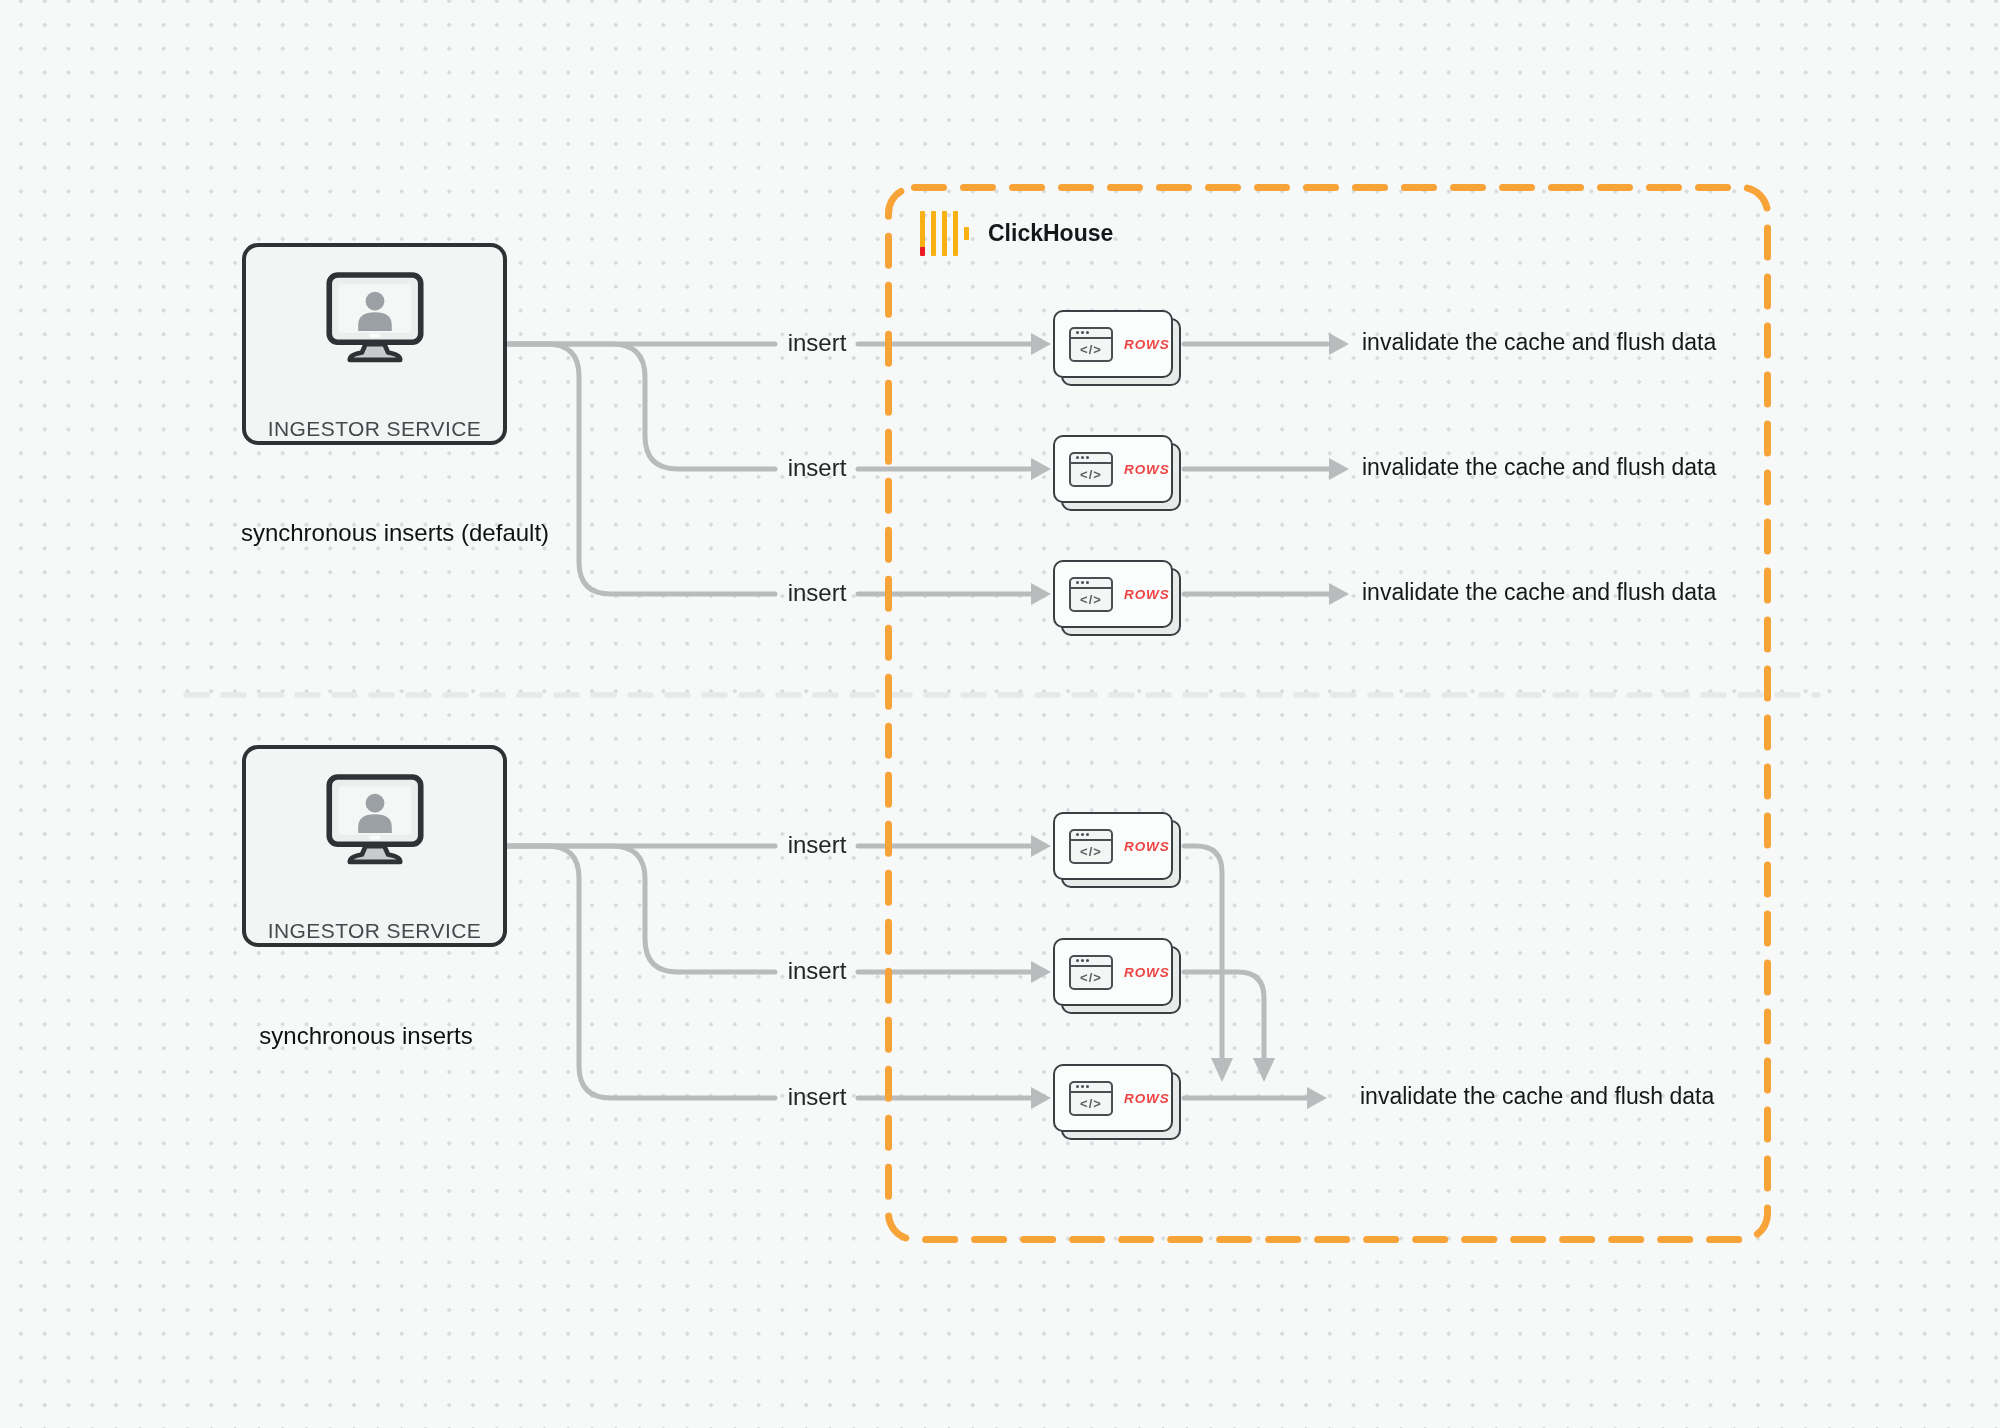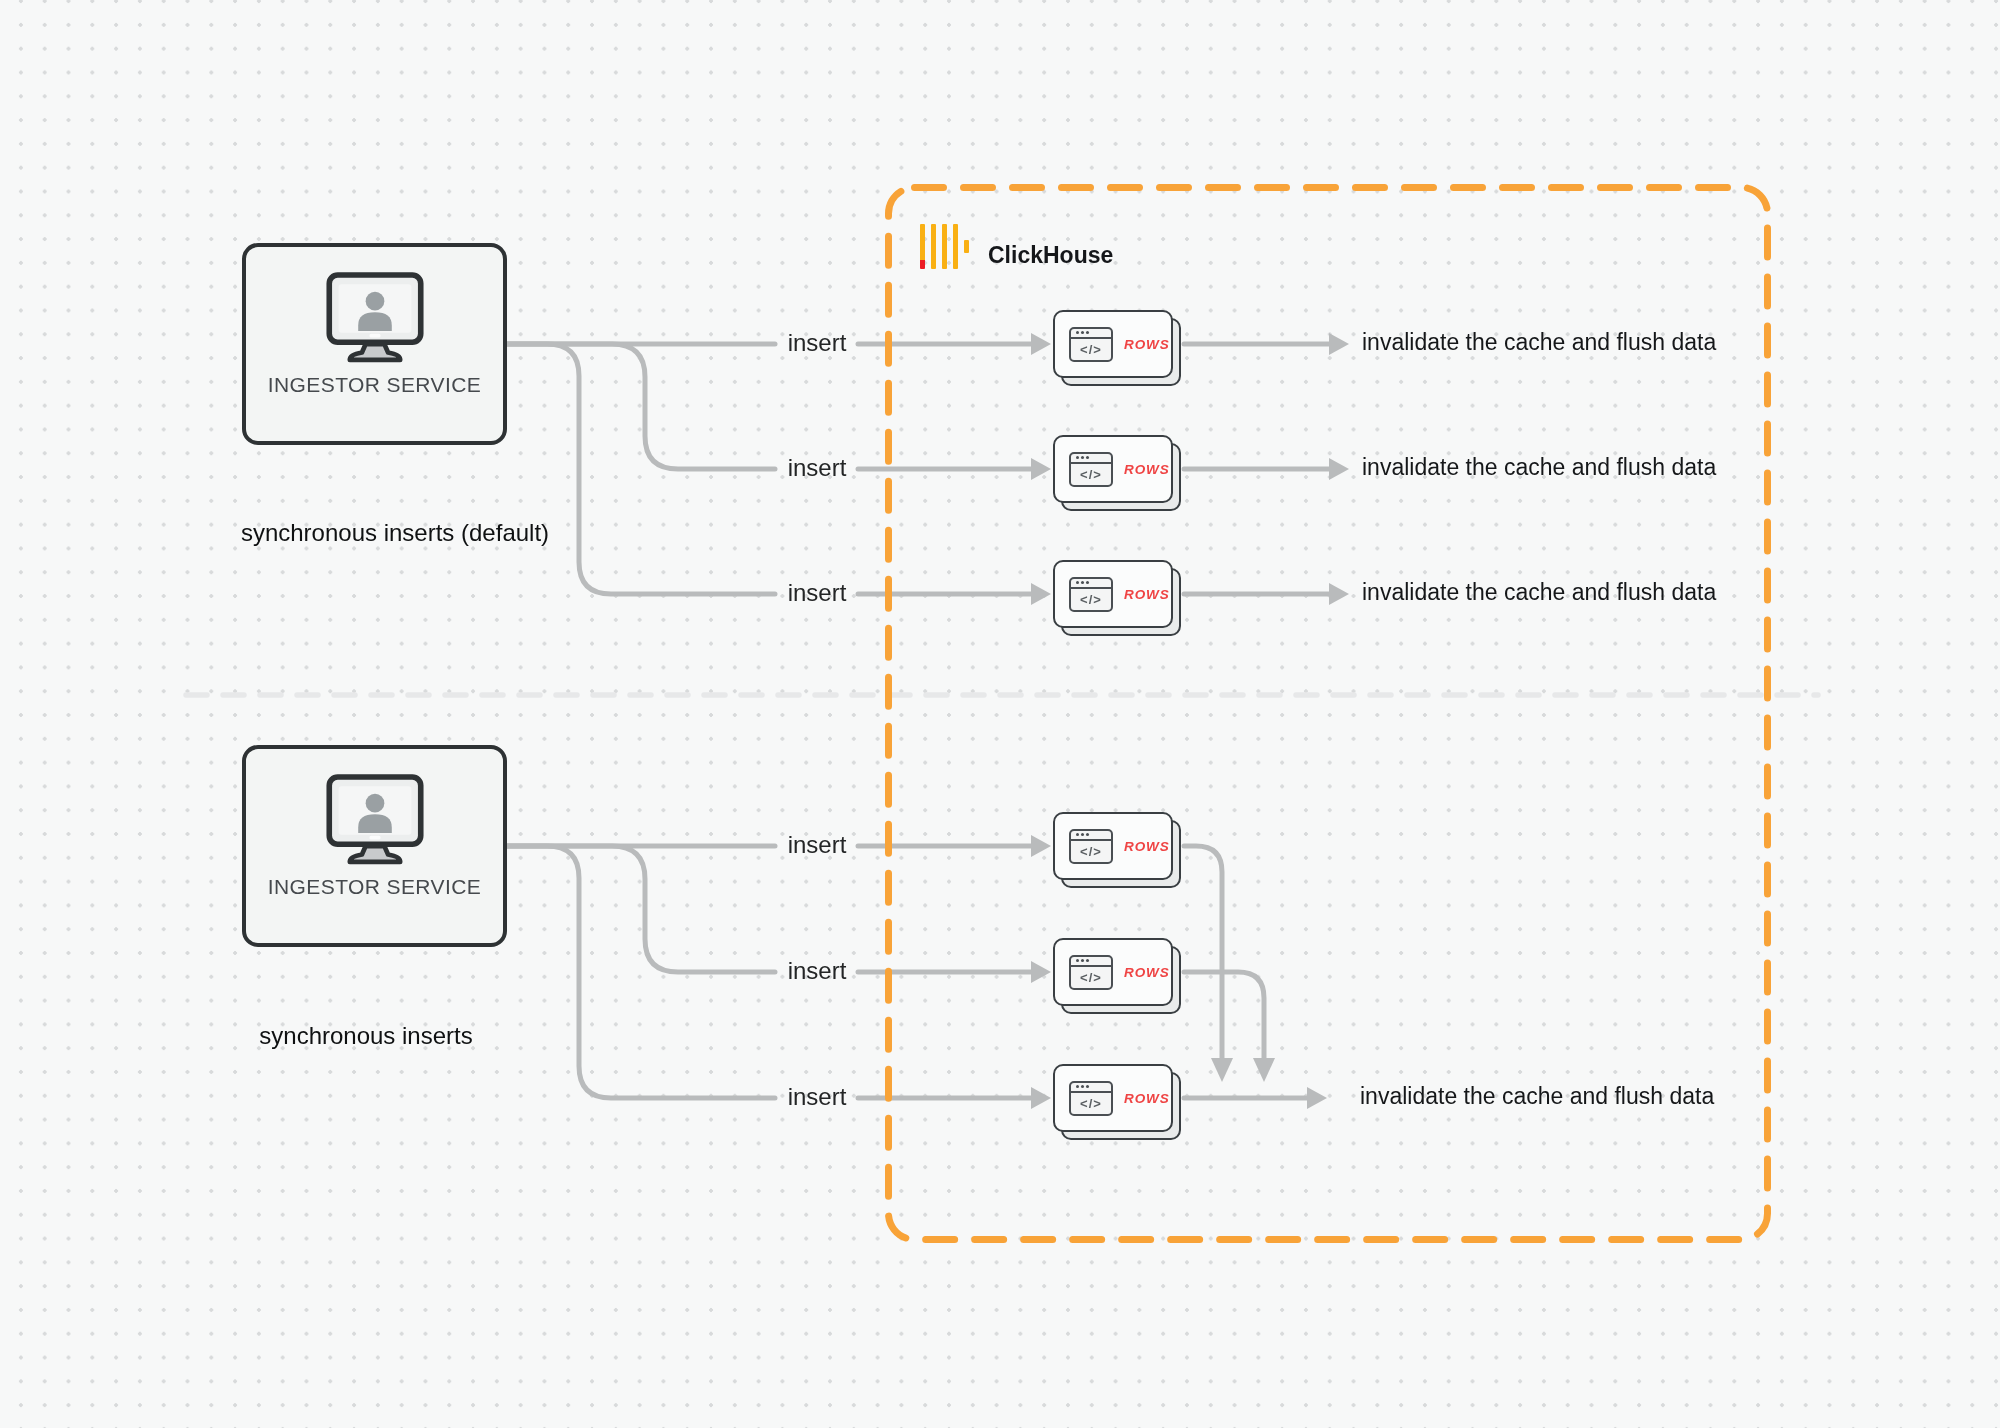--- a/index.html
+++ b/index.html
@@ -15,21 +15,21 @@
   }
   svg.wires{position:absolute;left:0;top:0;}
   .wire{fill:none;stroke:#b9bbbc;stroke-width:5;stroke-linecap:round;stroke-linejoin:round;}
   .ahead{fill:#b9bbbc;stroke:none;}
   .divider{fill:none;stroke:#e7e8e9;stroke-width:5.5;stroke-linecap:round;}
   .ch-border{fill:none;stroke:#F8A338;stroke-width:7;stroke-linecap:round;}
 
   .ingestor{
     position:absolute;width:265px;height:202px;box-sizing:border-box;
     background:#f3f5f4;border:4px solid #2e3234;border-radius:16px;
-    display:flex;flex-direction:column;align-items:center;
+    display:flex;flex-direction:column;align-items:center;justify-content:space-between;
   }
   .ingestor .mon{margin-top:22px;}
   .ingestor .svc-label{
     margin-top:8px;font-size:21px;color:#45494d;letter-spacing:.4px;white-space:nowrap;
   }
 
   .caption{
     position:absolute;transform:translate(-50%,-50%);
     font-size:24px;font-weight:400;color:#0f1112;white-space:nowrap;
   }
@@ -123,21 +123,21 @@
     <path class="wire" d="M1184 846 H1196 Q1222 846 1222 872 V1058"></path>
     <polygon class="ahead" points="1211,1058 1233,1058 1222,1082"></polygon>
     <path class="wire" d="M1184 972 H1238 Q1264 972 1264 998 V1058"></path>
     <polygon class="ahead" points="1253,1058 1275,1058 1264,1082"></polygon>
     <path class="wire" d="M1184 1098 H1307"></path>
     <polygon class="ahead" points="1307,1087 1307,1109 1327,1098"></polygon>
 
     <rect class="ch-border" x="888.5" y="187.5" width="879" height="1052" rx="26" stroke-dasharray="29 20"></rect>
   </svg>
 
-  <div class="logo" style="left:920px;top:223px;align-items:flex-end;">
+  <div class="logo" style="left:920px;top:210px;">
     <div class="bars">
       <div class="bar first"></div>
       <div class="bar"></div>
       <div class="bar"></div>
       <div class="bar"></div>
       <div class="bar short"></div>
     </div>
     <span class="ch-title">ClickHouse</span>
   </div>
 

